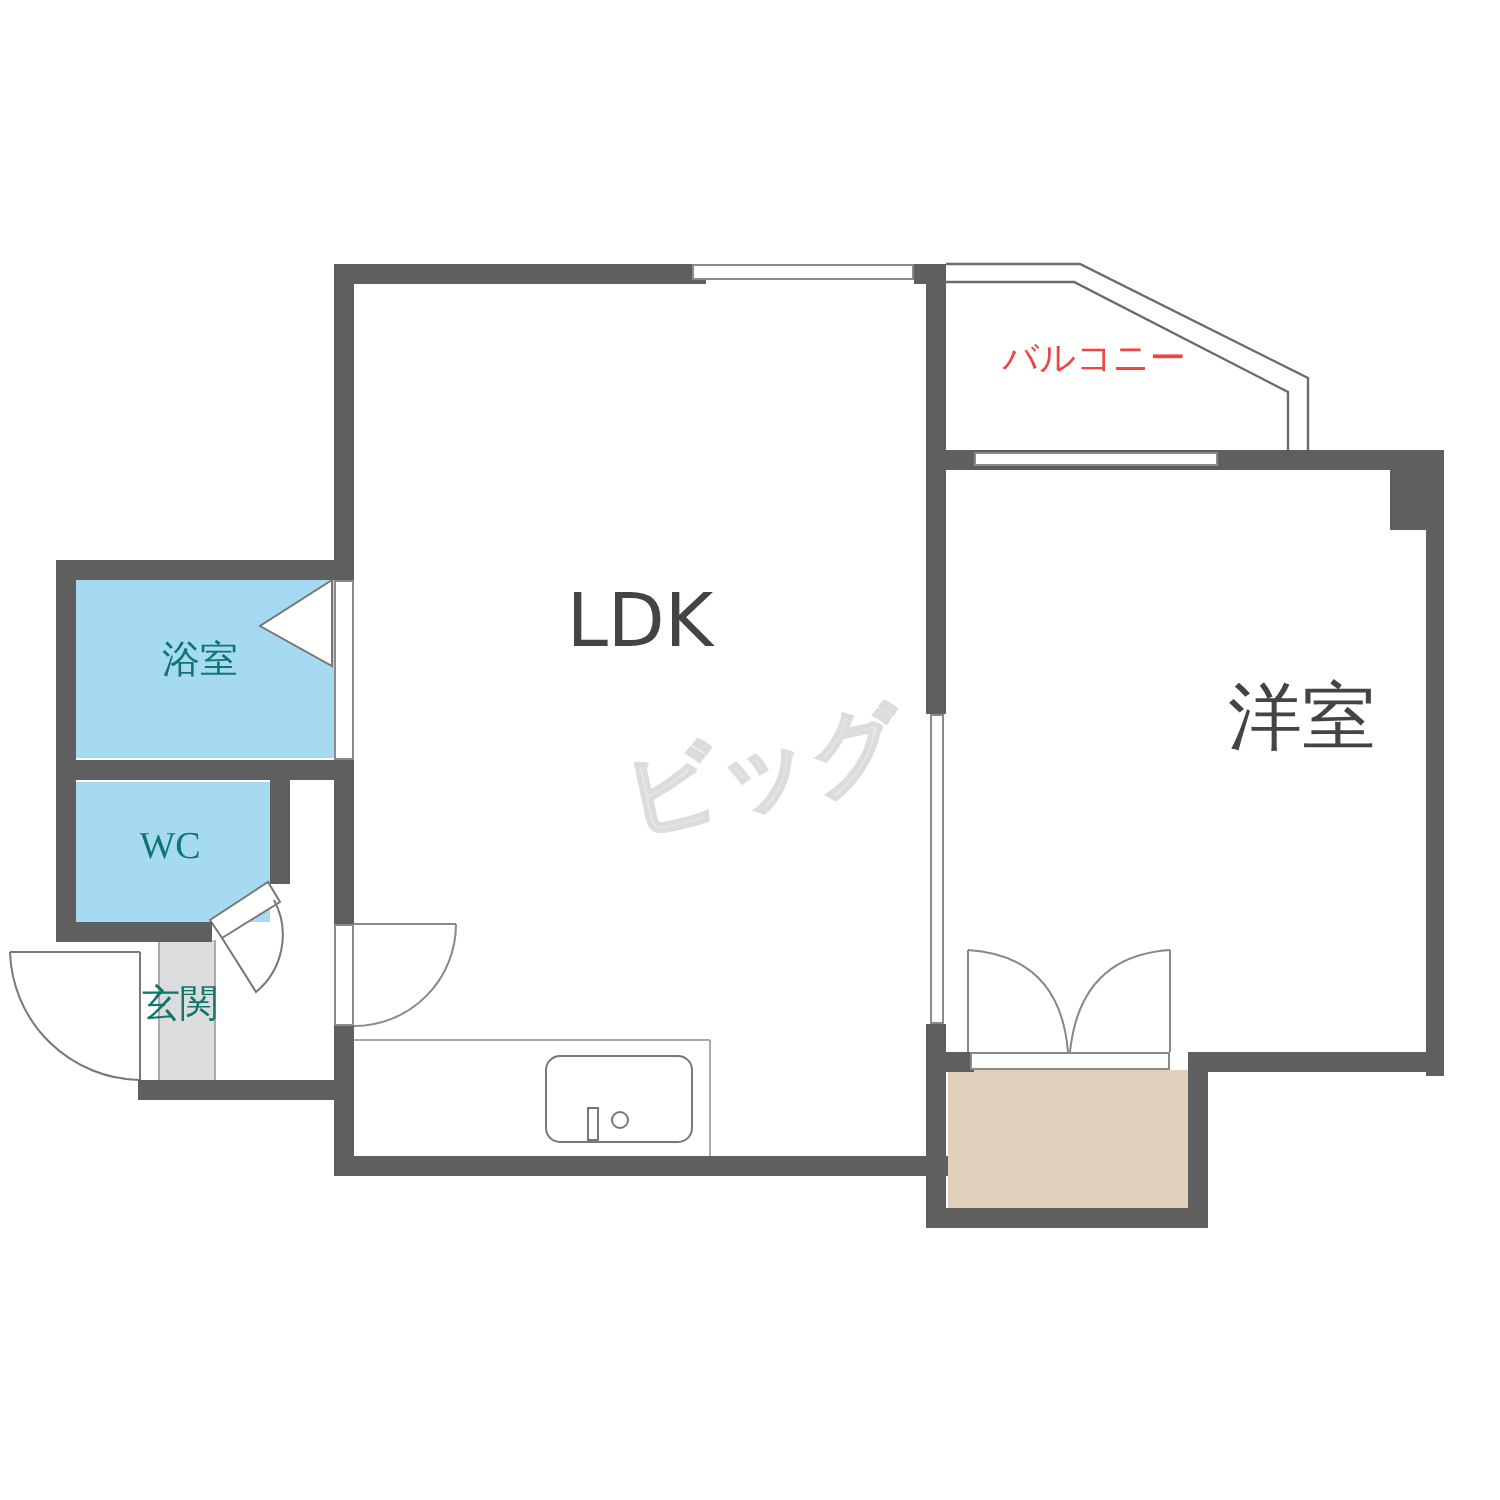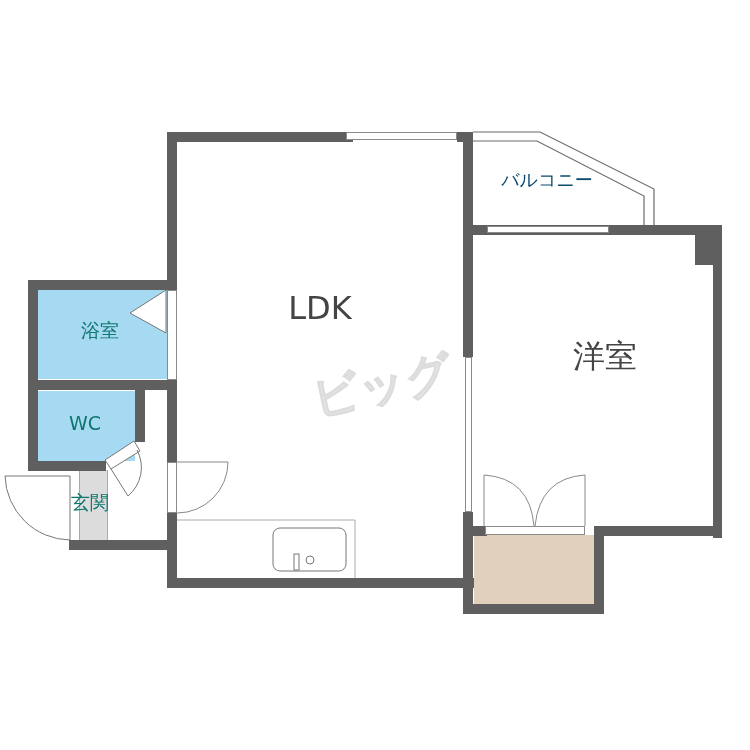--- a/index.html
+++ b/index.html
@@ -1,20 +1,20 @@
 <!DOCTYPE html>
 <html><head>
 <meta charset="utf-8">
 <style>
   html, body { margin:0; padding:0; background:#ffffff; }
   body { width:750px; height:750px; position:relative; overflow:hidden; font-family:"DejaVu Sans", sans-serif; }
   .abs { position:absolute; }
   .wall { position:absolute; background:#5f5f5f; }
   .room-label { position:absolute; color:#444444; text-align:center; line-height:1.15; }
-  .lbl-big { font-size:32px; }
+  .lbl-big { font-size:37px; }
   .lbl-small { font-size:19px; color:#0f766e; }
   .win { position:absolute; background:#ffffff; border:1px solid #8a8a8a; box-sizing:border-box; }
   svg { position:absolute; left:0; top:0; }
 </style>
 </head>
 <body>
 
 <div class="abs" style="left:37px;top:290px;width:130px;height:89px;background:#a6d9f2;"></div>
 <div class="abs" style="left:37px;top:391px;width:98px;height:70px;background:#a6d9f2;"></div>
 <div class="abs" style="left:474px;top:535px;width:120px;height:70px;background:#e0d0bc;"></div>
@@ -87,19 +87,19 @@
 <div class="wall" style="left:28px;top:280px;width:149px;height:10px;"></div>
 <div class="wall" style="left:28px;top:280px;width:10px;height:190px;"></div>
 <div class="wall" style="left:28px;top:380px;width:149px;height:10px;"></div>
 <div class="wall" style="left:135px;top:390px;width:10px;height:52px;"></div>
 <div class="wall" style="left:28px;top:461px;width:78px;height:10px;"></div>
 <div class="wall" style="left:69px;top:540px;width:108px;height:10px;"></div>
 
 <div class="room-label lbl-big" style="left:255px;top:290px;width:130px;">
   <div>LDK</div>
 </div>
-<div class="room-label lbl-big" style="left:540px;top:338px;width:130px;">
+<div class="room-label lbl-big" style="left:558px;top:338px;width:130px;text-align:right;">
   <div>洋室</div>
 </div>
 <div class="room-label lbl-small" style="left:65px;top:320px;width:70px;">浴室</div>
-<div class="room-label lbl-small" style="left:55px;top:413px;width:60px;">WC</div>
+<div class="room-label lbl-small" style="left:55px;top:413px;width:60px;font-family:Liberation Serif, serif;">WC</div>
 <div class="room-label lbl-small" style="left:55px;top:492px;width:70px;font-family:Liberation Serif, serif;">玄関</div>
-<div class="room-label" style="left:487px;top:170px;width:120px;font-size:18px;color:#0c4a6e;">バルコニー</div>
+<div class="room-label" style="left:487px;top:170px;width:120px;font-size:18px;color:#ef4444;">バルコニー</div>
 
 </body></html>

